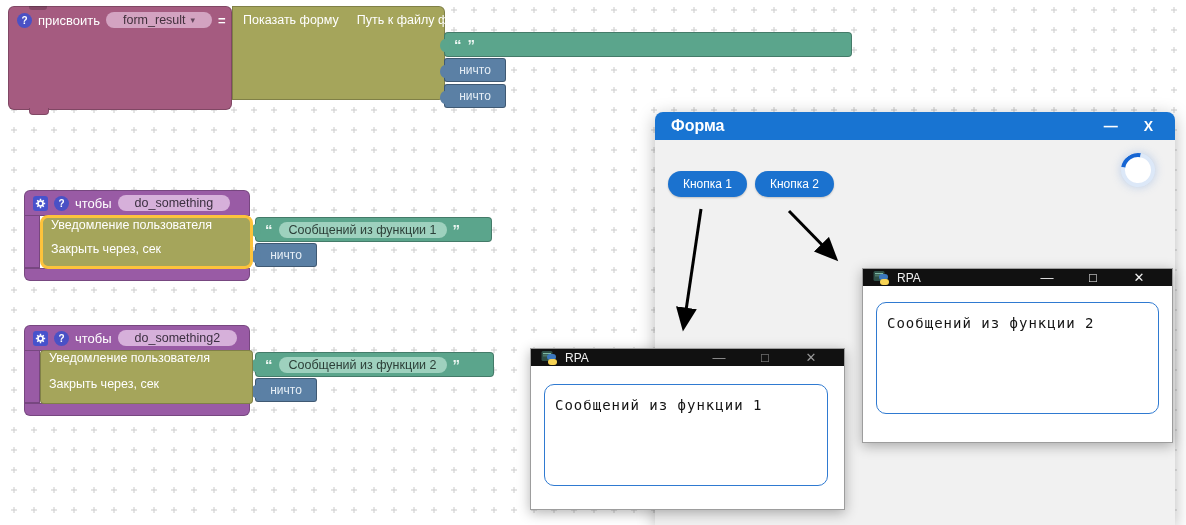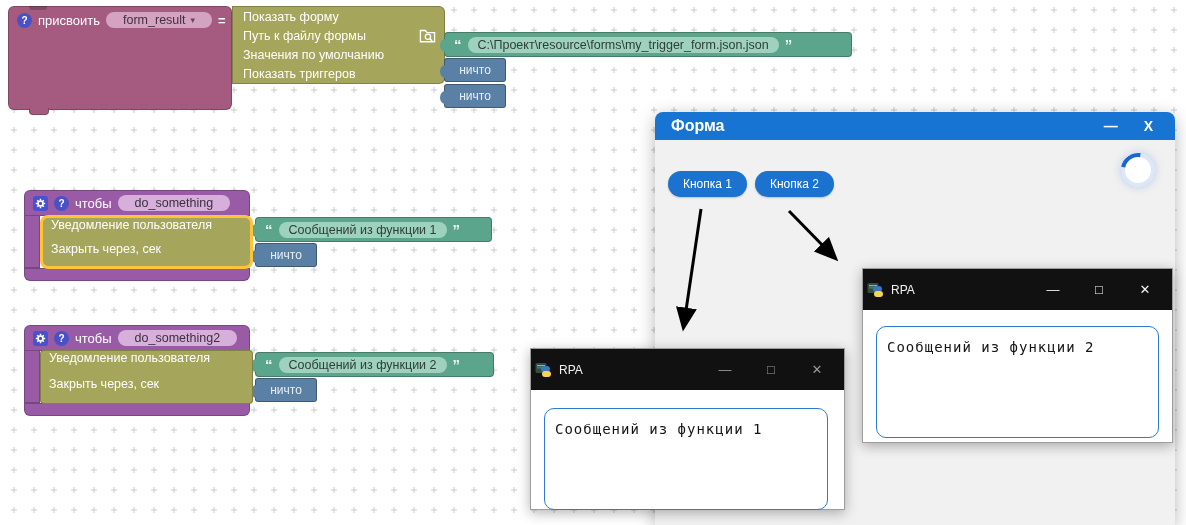--- a/index.html
+++ b/index.html
@@ -22,22 +22,22 @@
          white-space:nowrap;display:inline-flex;align-items:center;gap:5px;}
   .proc .field,.proc-field{background:#d6b0da;color:#3b2f40;}
   .dd{font-size:9px;color:rgba(40,20,40,.65);}
   .notch-top{position:absolute;left:20px;top:-1px;width:18px;height:4px;background:rgba(0,0,0,.2);
              border-radius:0 0 3px 3px;}
   .notch-bottom{position:absolute;left:20px;bottom:-6px;width:18px;height:6px;
                 background:var(--variable-block,#a55b80);border:1px solid rgba(0,0,0,.22);border-top:none;
                 border-radius:0 0 4px 4px;}
 
   .action{background:var(--action-block,#a5a55b);}
-  .showform{left:232px;top:6px;width:213px;height:78px;border-radius:0 6px 6px 0;z-index:1;
-            display:flex;flex-direction:column;}
+  .showform{left:232px;top:6px;width:213px;height:94px;border-radius:0 6px 6px 0;z-index:1;
+            display:flex;flex-direction:row;}
   .arow{height:25.5px;display:flex;align-items:center;padding:0 8px 0 10px;}
   .arow .blabel{font-size:12.5px;}
   .arow .spacer{flex:1;}
 
   .str-block{position:absolute;height:25px;background:var(--string-block,#5ba58c);
              border:1px solid rgba(0,0,0,.25);border-radius:4px;display:flex;align-items:center;
              gap:6px;padding:0 9px;box-sizing:border-box;z-index:1;}
   .str-block .bump,.null-block .bump{position:absolute;left:-5px;top:6px;width:10px;height:13px;
              border-radius:50%;}
   .str-block .bump{background:var(--string-block,#5ba58c);}
@@ -76,22 +76,22 @@
             box-shadow:0 1px 2px rgba(0,0,0,.2);}
   .spinner{position:absolute;top:13px;right:20px;width:26px;height:26px;border-radius:50%;
            border:4px solid #dce8f8;border-top-color:#1565d3;transform:rotate(-35deg);
            background:#fff;box-shadow:0 0 10px rgba(120,160,220,.45);}
 
   
   .rpa-window{position:absolute;background:#fff;border:1px solid #9d9d9d;z-index:4;
               box-shadow:0 3px 12px rgba(0,0,0,.3);box-sizing:border-box;}
   .rpa-1{left:530px;top:348px;width:315px;height:162px;}
   .rpa-2{left:862px;top:268px;width:311px;height:175px;}
-  .rpa-titlebar{height:41px;background:var(--rpa-titlebar,#111);display:flex;align-items:center;
-                gap:8px;padding:0 4px;justify-content:flex-end;}
+  .rpa-titlebar{height:17px;background:var(--rpa-titlebar,#111);display:flex;align-items:center;
+                gap:8px;padding:0 10px;justify-content:flex-end;}
   .rpa-title{color:#f0f0f0;font-size:12px;flex:1;}
   .rpa-ctrls{display:flex;}
   .rpa-ctrls .win-ctrl{width:34px;text-align:center;font-size:13px;}
   .rpa-1 .rpa-ctrls{color:#999;}
   .rpa-2 .rpa-ctrls{color:#f2f2f2;}
   .rpa-body{position:relative;}
   .msg-box{position:absolute;left:13px;border:1.5px solid var(--message-border,#2f7ad1);
            border-radius:10px;box-sizing:border-box;
            font-family:"DejaVu Sans Mono",monospace;font-size:14px;letter-spacing:1px;color:#141414;
            padding:12px 10px;}
@@ -145,21 +145,20 @@
         <span class="blabel">Значения по умолчанию</span>
       </div>
     <div class="arow">
         <span class="blabel">Показать триггеров</span>
       </div>
   </div>
 
   <div class="str-block" style="left:444px;top:32px;width:408px;">
     <span class="bump"></span>
     <span class="quote">“</span>
-    <span class="str-field">C:\Проект\resource\forms\my_trigger_form.json.json</span>
     <span class="quote">”</span>
   </div>
   <div class="null-block" style="left:444px;top:58px;">
     <span class="bump"></span>
     <span>ничто</span>
   </div>
   <div class="null-block" style="left:444px;top:84px;">
     <span class="bump"></span>
     <span>ничто</span>
   </div>

